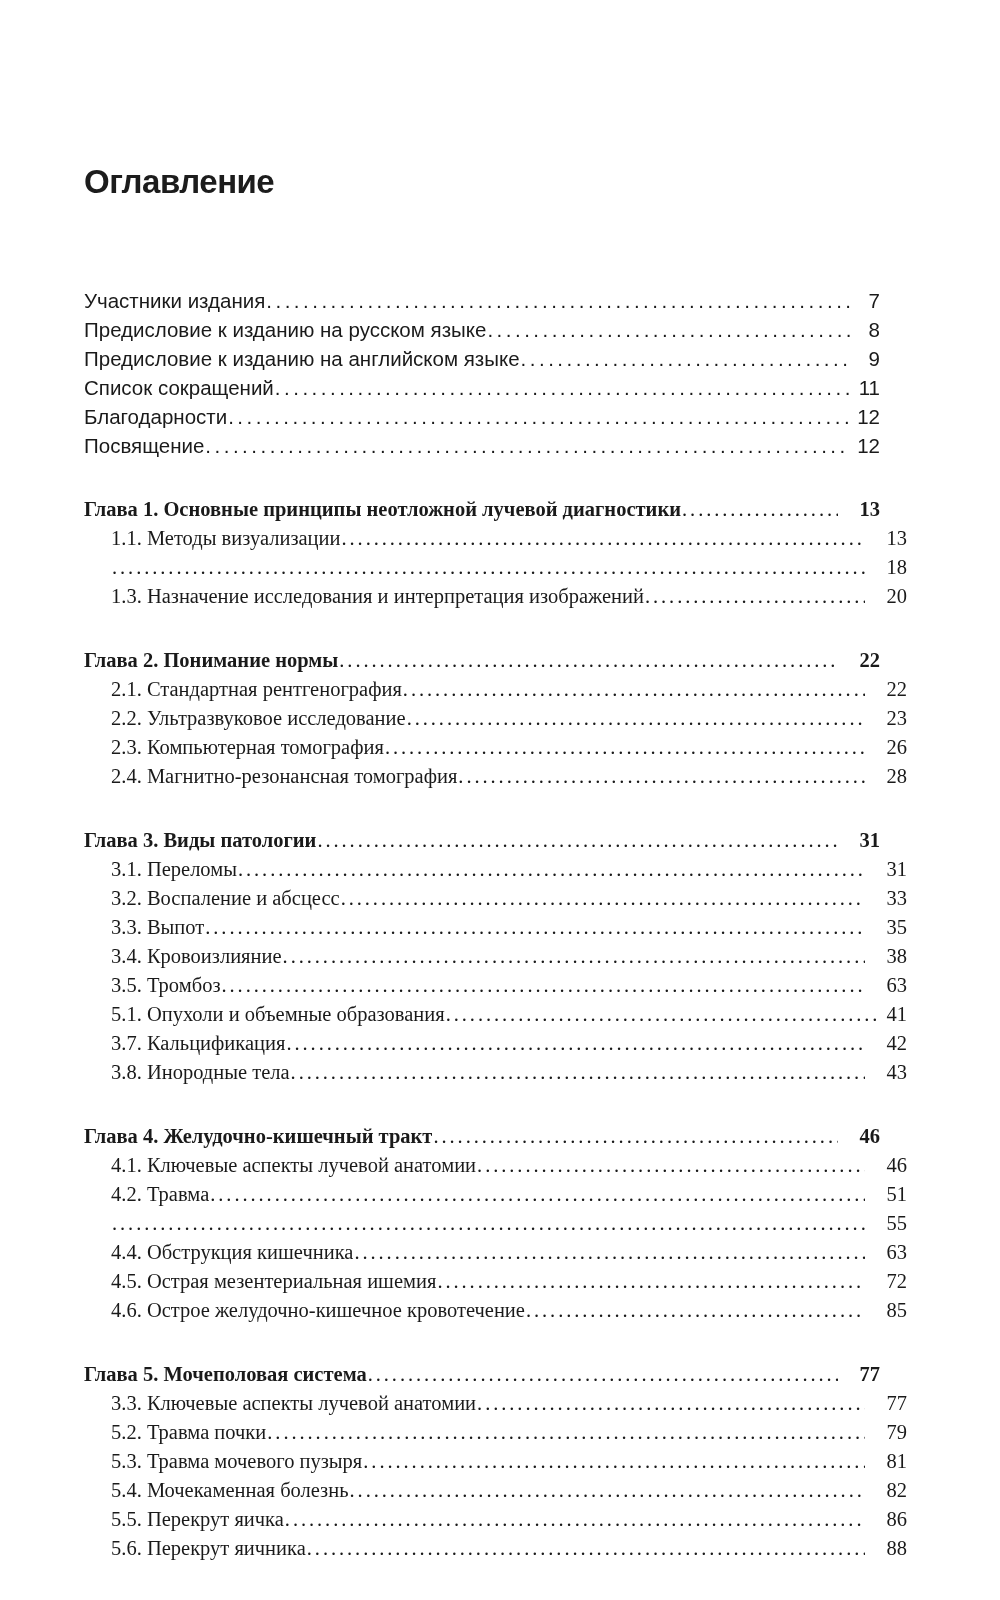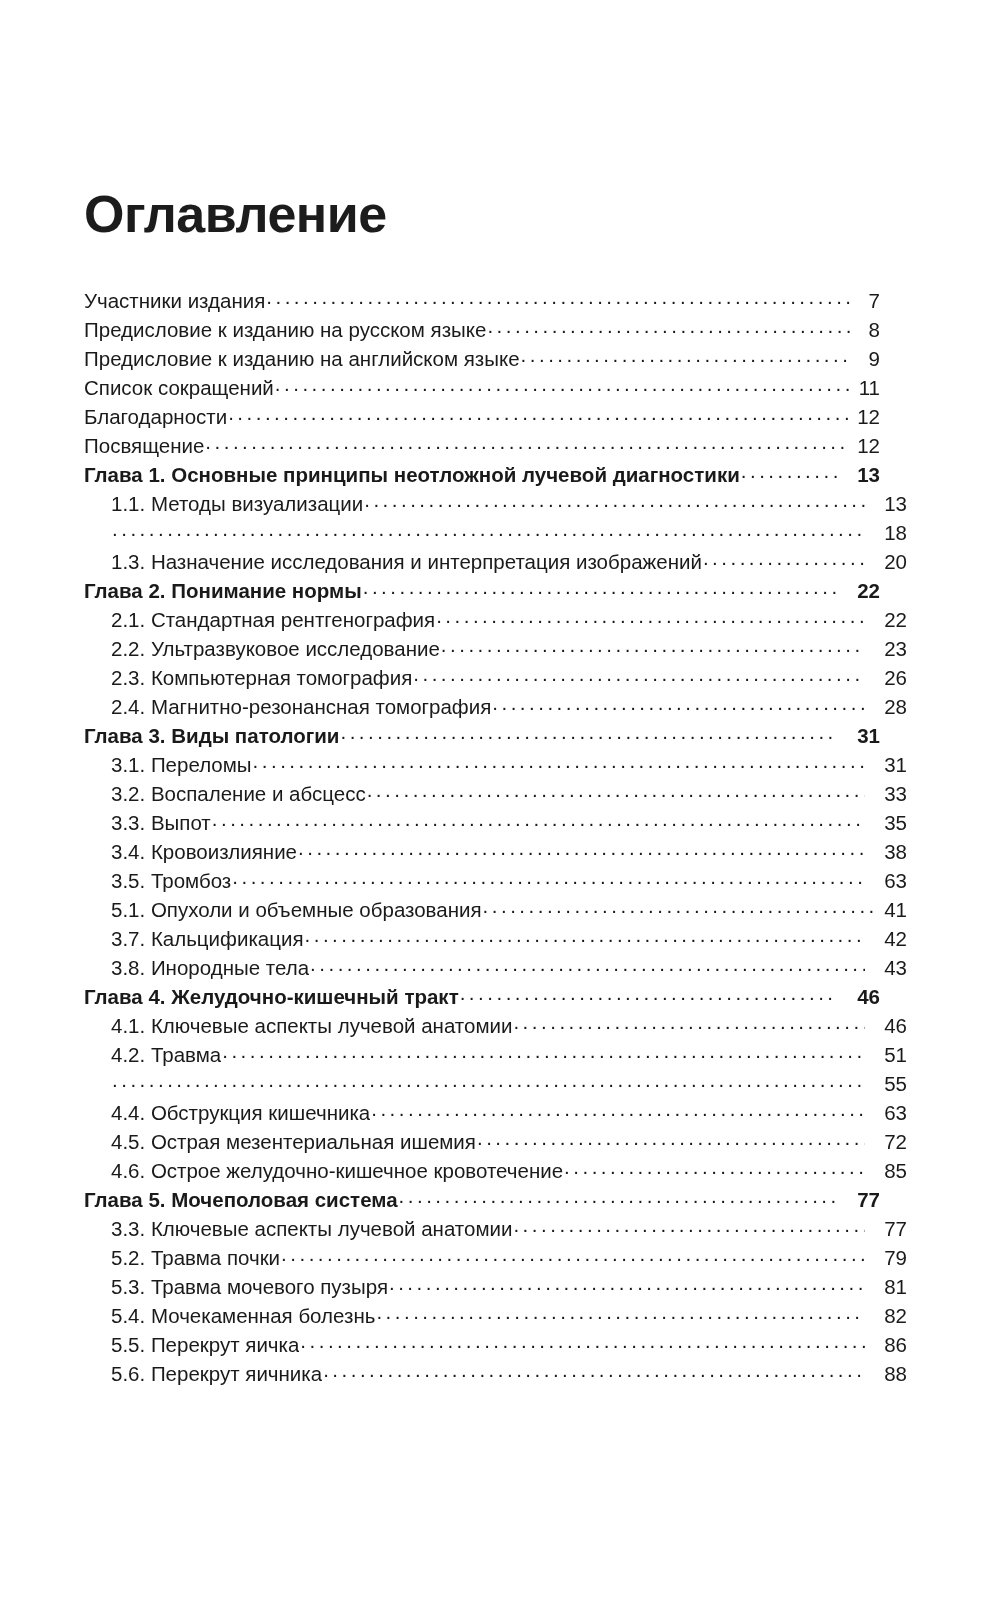--- a/index.html
+++ b/index.html
@@ -21,39 +21,39 @@
     left: 0;
     top: 0;
     width: 1000px;
     height: 1600px;
     background: #ffffff;
   }
 
   .toc-title {
     position: absolute;
     left: 84px;
-    top: 153px;
-    font-size: 52px;
+    top: 143px;
+    font-size: 33px;
     font-weight: bold;
     letter-spacing: -0.5px;
     color: #1c1c1c;
     line-height: 1;
   }
 
   .toc-body {
     position: absolute;
     left: 84px;
     top: 286px;
     width: 796px;
   }
 
   
   .entry {
     display: flex;
-    align-items: center;
+    align-items: flex-end;
     width: 100%;
     font-size: 20.5px;
     line-height: 29px;
     white-space: nowrap;
     color: #1a1a1a;
   }
 
   .entry .etext {
     flex: 0 1 auto;
     overflow: hidden;
@@ -88,20 +88,22 @@
   .front .entry .epage {
     width: 30px;
     padding-left: 0;
   }
   .front .entry .leader {
     margin-right: 0;
   }
 
   
   .chapter-block {
+    margin-top: 35px;
+    font-family: Liberation Serif, serif;
   }
   .chapter-block .entry .epage {
     width: 30px;
     padding-left: 11px;
   }
 
   .chapter-head {
     font-weight: bold;
   }
   .chapter-head .etext {

